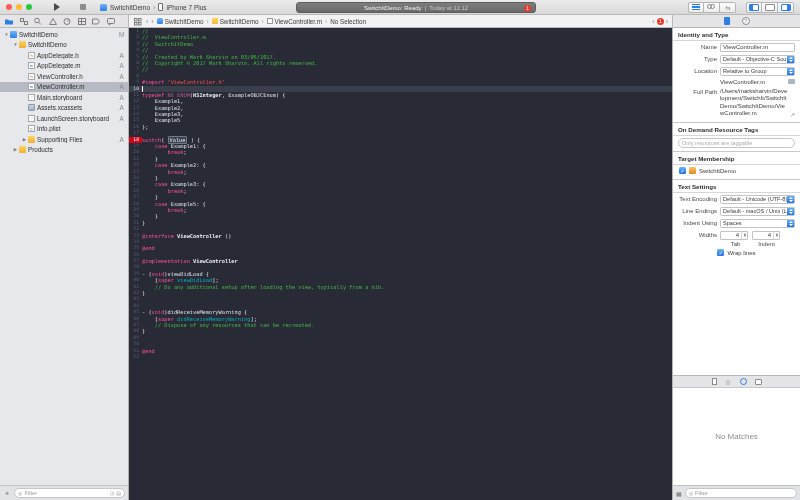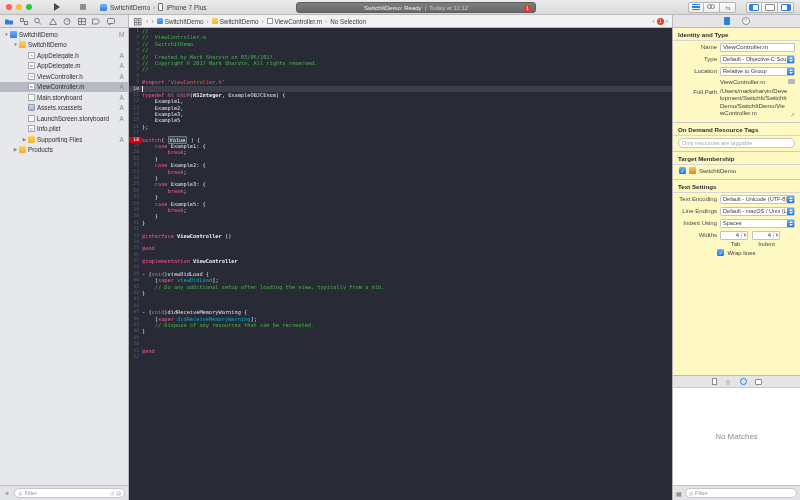--- a/index.html
+++ b/index.html
@@ -87,21 +87,21 @@
   .gutter-num { width:13px; flex:none; text-align:right; padding-right:3px; color:#555e6d; font-size:4.7px; }
   .code-line.cur .gutter-num { color:#cfd3da; }
   .code-line.err .gutter-num { background:#d0021b; color:#fff; }
   .code-content { flex:1; color:#dfe3ea; }
   .tok-c{color:#44b848} .tok-k{color:#ff4fa3} .tok-m{color:#c05697} .tok-s{color:#ff4d4d}
   .tok-t{color:#00b1c0} .tok-b{color:#eceff5;font-weight:bold} .tok-p{color:#dfe3ea}
   .tok-e{color:#e6e9f0; border:1px solid #6f7989; background:#3c4350; border-radius:1px; padding:0 1px;}
   .caret { display:inline-block; width:1px; height:5.5px; background:#fff; vertical-align:-1px; }
 
   
-  .inspector { width:128px; background:#fef9c3; border-left:1px solid #b2b2b2; display:flex; flex-direction:column; font-size:6px; color:#3c3c3c; }
+  .inspector { width:128px; background:#ffffff; border-left:1px solid #b2b2b2; display:flex; flex-direction:column; font-size:6px; color:#3c3c3c; }
   .insp-scroll { flex:1; overflow:hidden; }
   .sec-header { font-weight:bold; font-size:6.2px; padding:3px 5px 2px; color:#2e2e2e; border-bottom:1px solid #d6d6d6; }
   .sec-header.bt { border-top:1px solid #c9c9c9; margin-top:3px; }
   .insp-row { display:flex; align-items:center; padding:1.5px 5px 1.5px 0; }
   .insp-label { width:44px; text-align:right; margin-right:3px; color:#4a4a4a; flex:none; }
   .insp-label.top { align-self:flex-start; margin-top:1px; }
   .tfield { flex:1; height:9px; background:#fff; border:1px solid #c3c3c3; border-radius:1px; padding:0 2px; display:flex; align-items:center; overflow:hidden; white-space:nowrap; }
   .popup { flex:1; height:9px; background:#fff; border:1px solid #c3c3c3; border-radius:1.5px; display:flex; align-items:center; overflow:hidden; }
   .popup .ptext { flex:1; padding:0 2px; white-space:nowrap; overflow:hidden; font-size:5.6px; }
   .popup .parrows { width:7px; height:9px; background:linear-gradient(#6eb3f7,#1d6fe2); border-radius:0 1.5px 1.5px 0; display:flex; flex-direction:column; align-items:center; justify-content:center; gap:1px; flex:none; }

